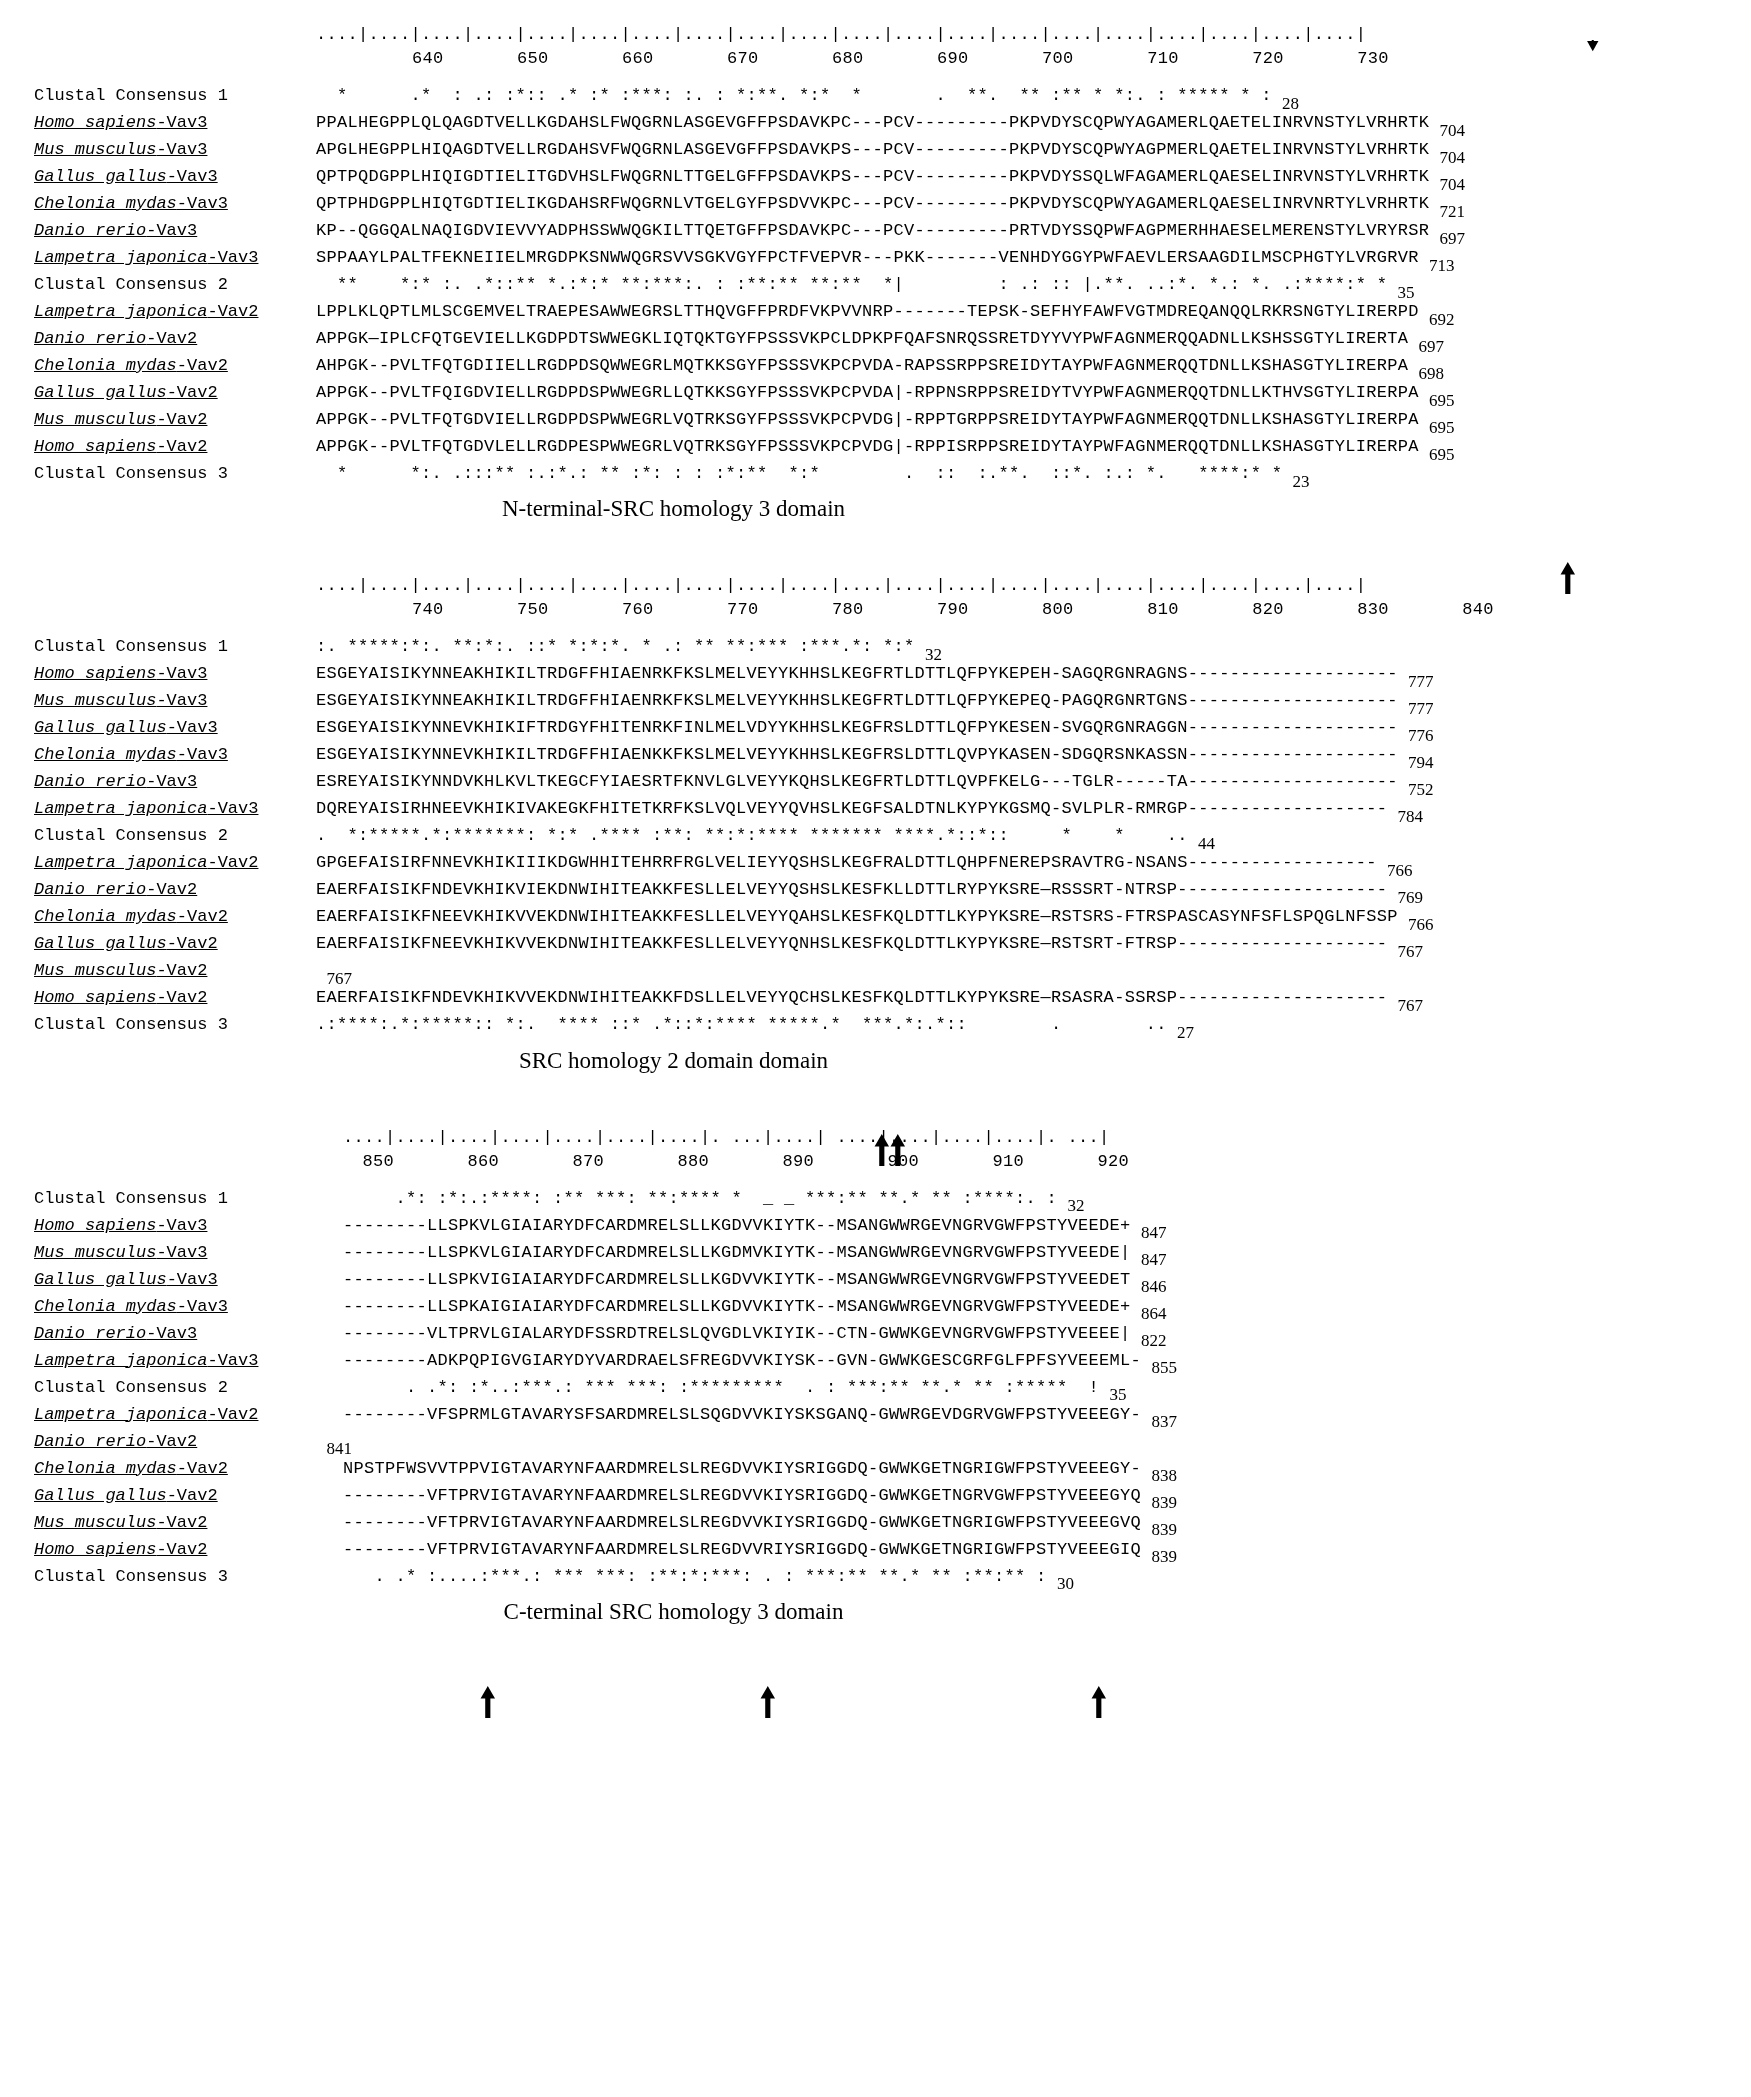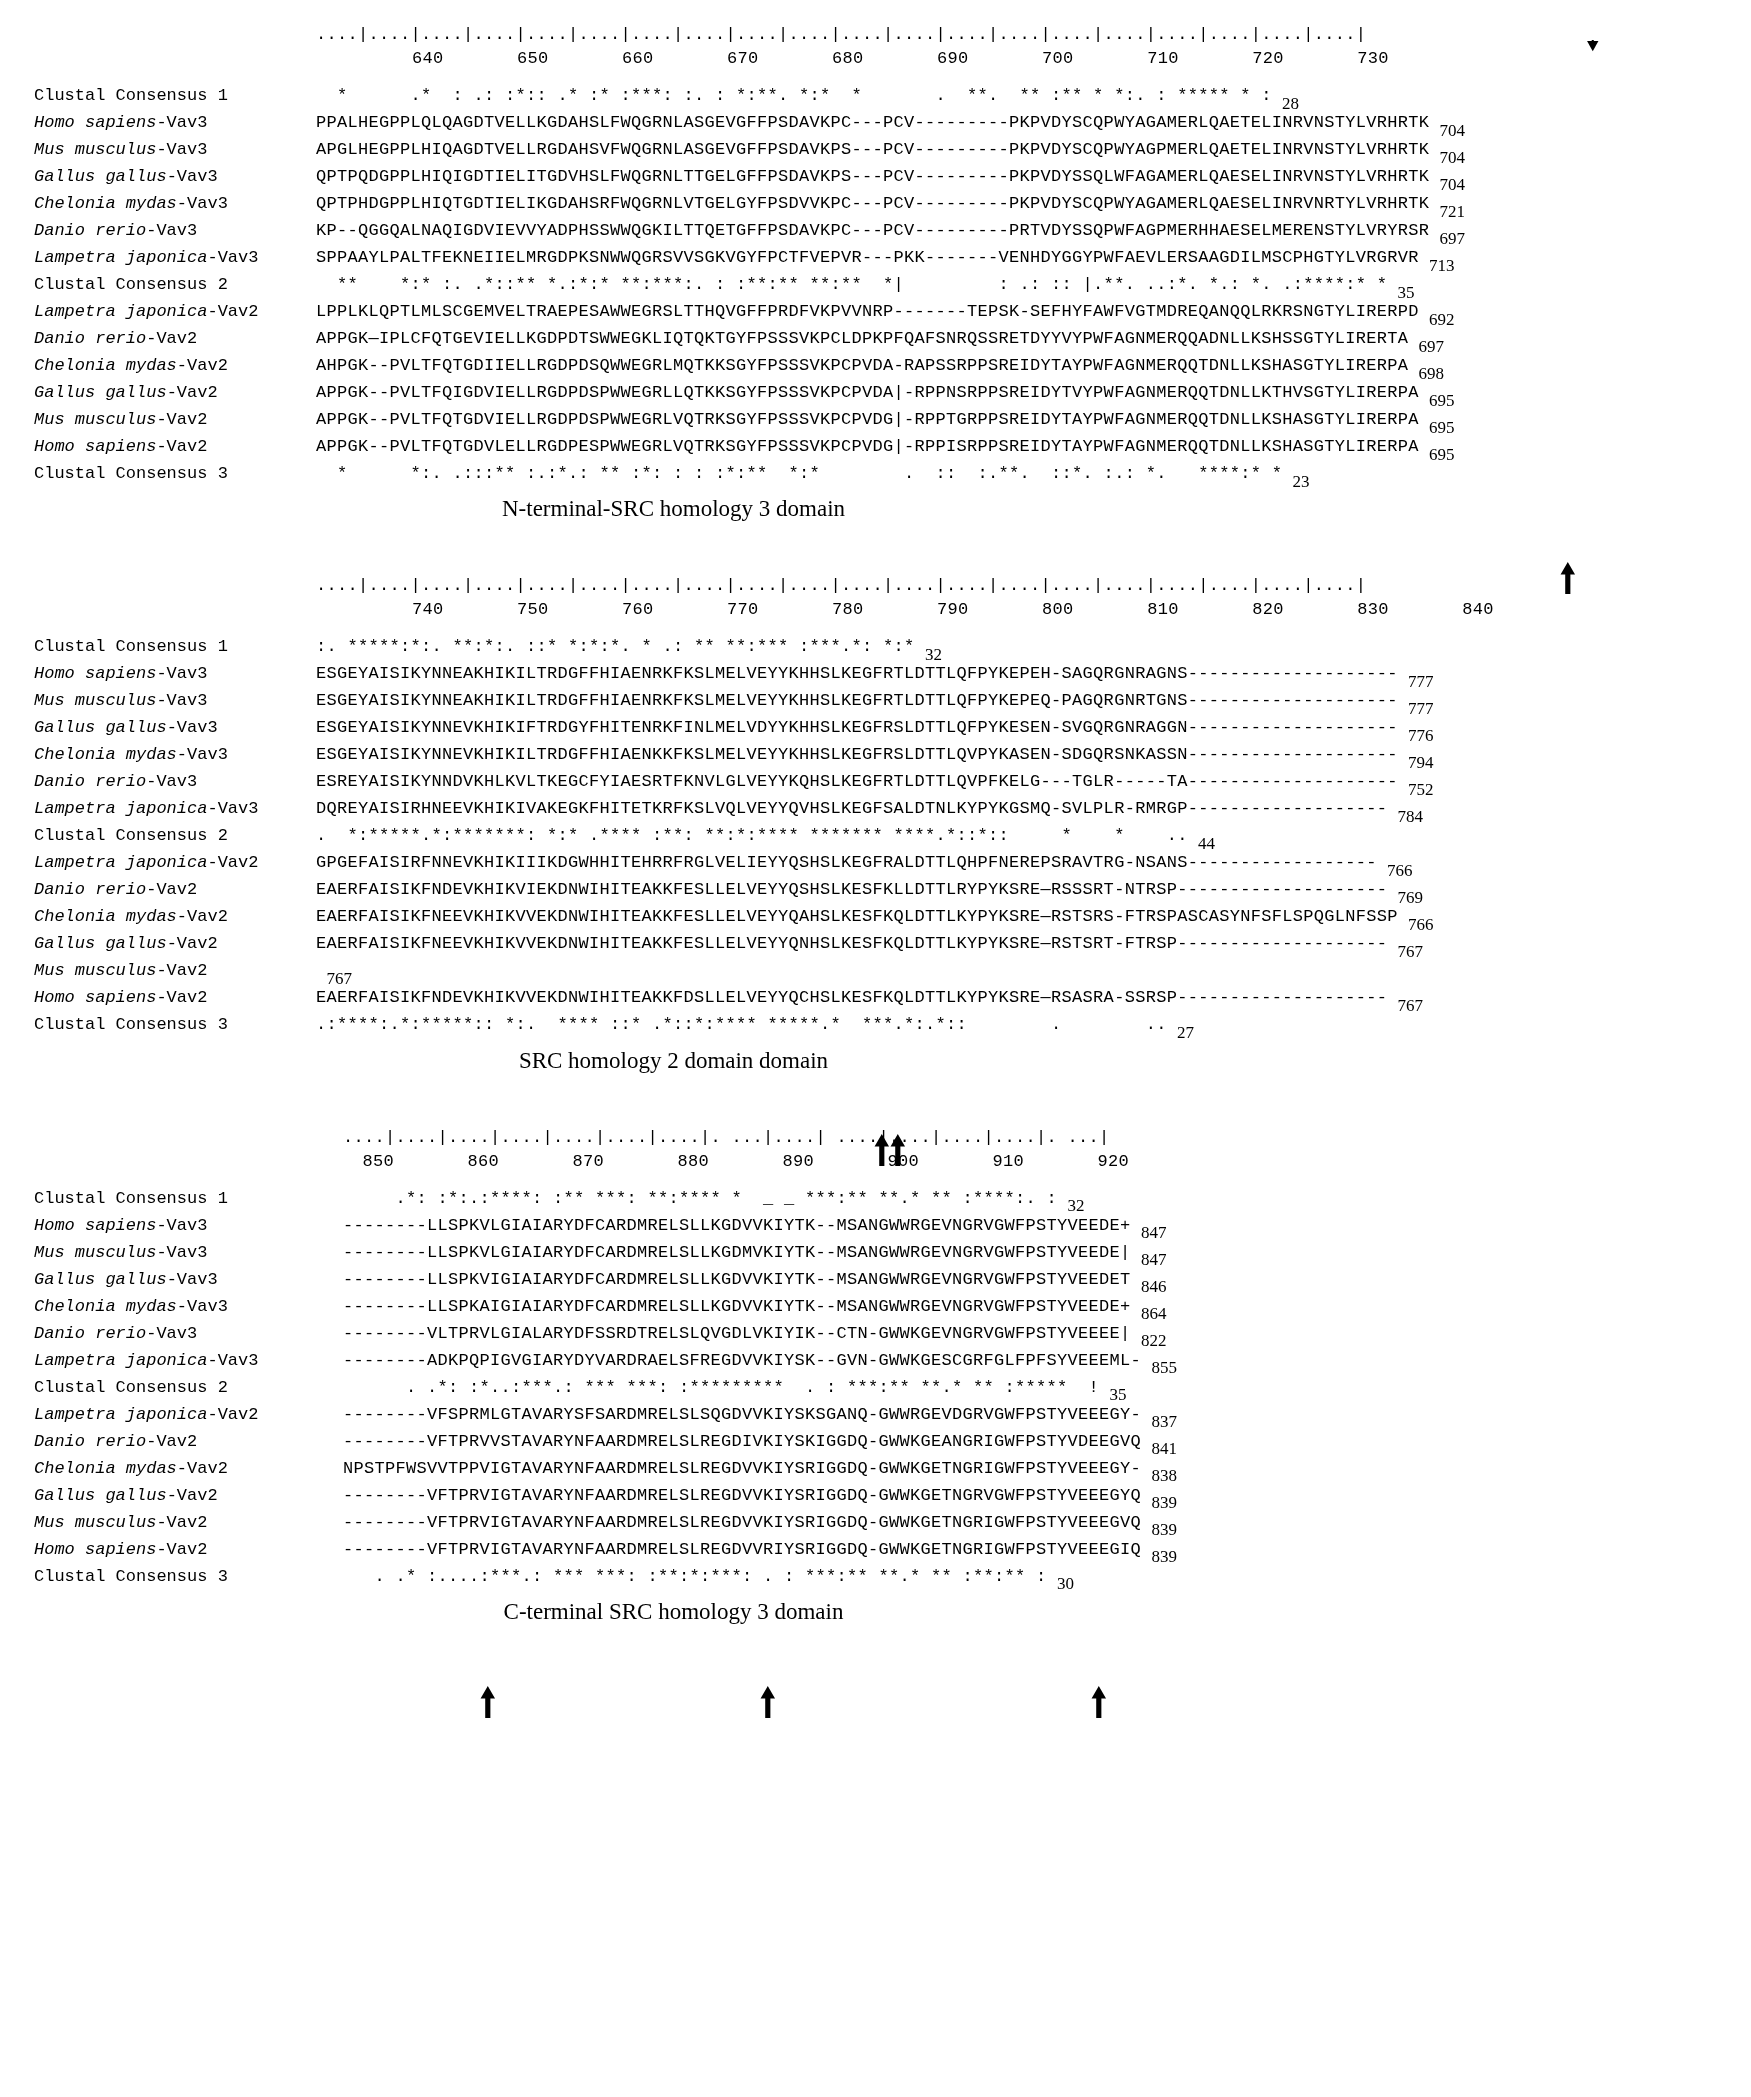--- a/index.html
+++ b/index.html
@@ -39,20 +39,21 @@
     text-align: left;
     padding-left: 34px;
     box-sizing: border-box;
     font-family: "Liberation Mono", "DejaVu Sans Mono", monospace;
     font-size: 17px;
     letter-spacing: 0px;
     white-space: pre;
   }
   .label.sp {
     font-style: italic;
+    text-decoration: underline;
   }
   .label .nonital { font-style: normal; }
 
   .seq {
     font-family: "Liberation Mono", "DejaVu Sans Mono", monospace;
     font-size: 17px;
     letter-spacing: 0.3px;
     white-space: pre;
   }
 
@@ -404,21 +405,20 @@
     </div>
 
     <div class="aln-row">
       <div class="label sp"><span>Lampetra japonica</span><span class="nonital">-Vav2</span></div>
       <div class="seq" style="padding-left:27px;">--------VFSPRMLGTAVARYSFSARDMRELSLSQGDVVKIYSKSGANQ-GWWRGEVDGRVGWFPSTYVEEEGY-</div>
       <div class="num">837</div>
     </div>
 
     <div class="aln-row">
       <div class="label sp"><span>Danio rerio</span><span class="nonital">-Vav2</span></div>
-      <div class="seq" style="padding-left:27px;">--------VFTPRVVSTAVARYNFAARDMRELSLREGDIVKIYSKIGGDQ-GWWKGEANGRIGWFPSTYVDEEGVQ</div>
       <div class="num">841</div>
     </div>
 
     <div class="aln-row">
       <div class="label sp"><span>Chelonia mydas</span><span class="nonital">-Vav2</span></div>
       <div class="seq" style="padding-left:27px;">NPSTPFWSVVTPPVIGTAVARYNFAARDMRELSLREGDVVKIYSRIGGDQ-GWWKGETNGRIGWFPSTYVEEEGY-</div>
       <div class="num">838</div>
     </div>
 
     <div class="aln-row">

